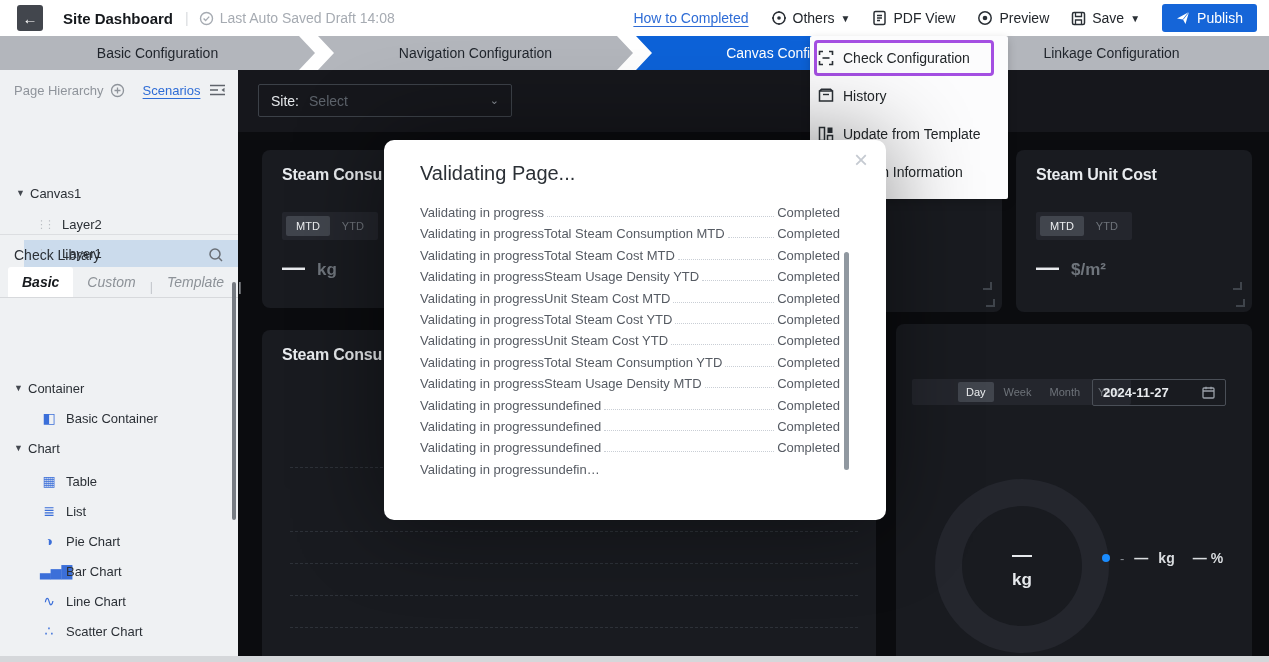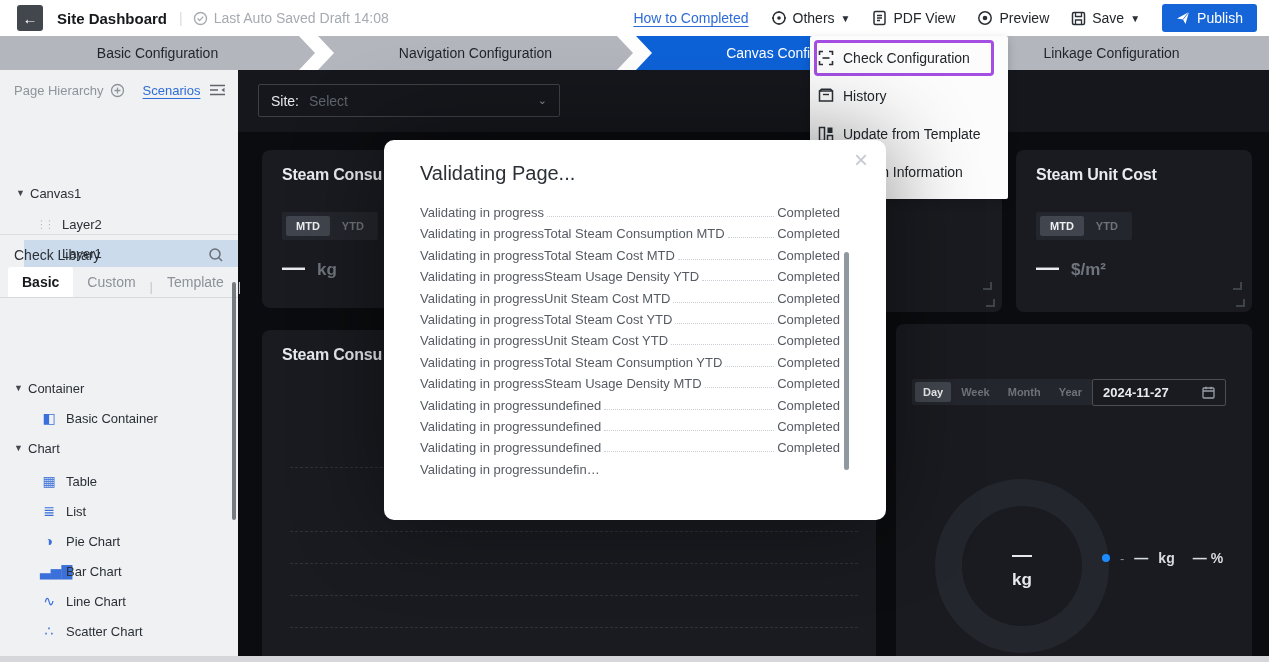--- a/index.html
+++ b/index.html
@@ -7,21 +7,21 @@
   .screen {
     position: relative; width: 1269px; height: 662px; overflow: hidden;
     background:#0b0c0f; font-family:"Liberation Sans", sans-serif;
     -webkit-font-smoothing: antialiased;
   }
   
   .topbar { position:absolute; left:0; top:0; width:1269px; height:36px; background:#ffffff;
     display:flex; align-items:center; z-index:30; }
   .backbtn { width:26px; height:26px; margin-left:17px; background:#42464d; border-radius:3px;
     color:#fff; display:flex; align-items:center; justify-content:center; font-size:15px; cursor:pointer; }
-  .apptitle { font-size:15px; font-weight:bold; color:#15181c; margin-left:14px; }
+  .apptitle { font-size:15px; font-weight:bold; color:#15181c; margin-left:20px; }
   .tb-sep { color:#d9dbde; margin:0 10px 0 12px; font-size:14px; }
   .autosave { display:flex; align-items:center; gap:6px; color:#a6abb2; font-size:14px; }
   .tb-right { margin-left:auto; display:flex; align-items:center; gap:22px; padding-right:12px; }
   .tb-link { color:#2e6cd6; font-size:14px; text-decoration:underline; text-underline-offset:3px; cursor:pointer; }
   .tb-item { display:flex; align-items:center; gap:6px; font-size:14px; color:#23272c; cursor:pointer; }
   .caret { font-size:10px; color:#2b3036; }
   .publish { background:#1565d8; color:#fff; border:none; border-radius:3px; height:28px; padding:0 14px;
     font-size:14px; display:flex; align-items:center; gap:7px; cursor:pointer; font-family:inherit; }
   .ticon svg { display:block; }
   
@@ -44,42 +44,42 @@
   .tree-row { position:absolute; left:0; width:238px; height:26px; display:flex; align-items:center; cursor:pointer; }
   .tree-caret { width:14px; margin-left:16px; color:#43484f; font-size:9px; }
   .drag { margin-left:36px; color:#b9bdc3; font-size:11px; letter-spacing:-3px; width:20px; }
   .layer-label { margin-left:6px; }
   .row-selected { position:absolute; left:24px; top:170px; width:214px; height:27px; background:#cbdbec; }
   .sb-divider { position:absolute; left:0; top:164px; width:238px; border-top:1px solid #dcdee1; }
   .wl-head { position:absolute; left:0; top:172px; width:238px; height:26px; display:flex; align-items:center; padding:0 14px; }
   .wl-title { font-size:14px; color:#2b3036; }
   .wl-search { margin-left:auto; cursor:pointer; display:flex; }
   .wl-tabs { position:absolute; left:0; top:196px; width:238px; height:32px; display:flex; align-items:flex-end;
-    border-bottom:1px solid #d7d9dc; }
+    border-bottom:1px solid #d7d9dc;font-style:italic; }
   .libtab { padding:7px 14px; color:#8d9298; font-size:14px; cursor:pointer; }
   .libtab.active { background:#ffffff; color:#16191d; font-weight:bold; border-radius:3px 3px 0 0; margin-left:8px; }
   .libsep { color:#c3c7cc; align-self:center; margin-top:10px; }
   .group-row { position:absolute; left:0; width:238px; height:24px; display:flex; align-items:center; cursor:pointer; }
   .witems { position:absolute; left:0; width:238px; }
   .witem { height:30px; display:flex; align-items:center; cursor:pointer; }
   .wicon { width:18px; margin-left:40px; color:#3b6fd9; font-size:14px; text-align:center; line-height:1; }
   .wlabel { margin-left:8px; color:#2b3036; }
   .sb-scroll { position:absolute; right:2px; top:212px; width:4px; height:238px; background:#767b82; border-radius:2px; cursor:pointer; }
   
   .canvas { position:absolute; left:238px; top:70px; width:1031px; height:586px; background:#0b0c0f; }
   .canvas-head { position:absolute; left:0; top:0; width:1031px; height:62px; background:#16171c; }
-  .site-select { position:absolute; left:20px; top:14px; width:302px; height:33px; border:1px solid #3c4148;
+  .site-select { position:absolute; left:20px; top:14px; width:254px; height:33px; border:1px solid #3c4148;
     border-radius:2px; display:flex; align-items:center; padding:4px 12px; cursor:pointer; }
   .site-label { color:#e6e9ec; font-size:14px; }
   .site-ph { color:#5d636b; font-size:14px; margin-left:10px; }
   .site-caret { margin-left:auto; color:#8a9098; font-size:11px; }
   .card { position:absolute; background:#191b20; border-radius:8px; }
   .card-title { position:absolute; left:20px; top:16px; font-size:16px; font-weight:bold; color:#e9ecef; letter-spacing:-0.2px; white-space:nowrap; }
   .chipgroup { position:absolute; display:inline-flex; background:#24262d; border-radius:2px; padding:4px; gap:2px; }
-  .chip { font-size:11px; font-weight:bold; color:#6e737a; padding:4px 10px; border-radius:2px; cursor:pointer; white-space:nowrap; }
+  .chip { font-size:11px; font-weight:normal; color:#6e737a; padding:4px 10px; border-radius:2px; cursor:pointer; white-space:nowrap; }
   .chip.active { background:#41454d; color:#eef0f2; }
   .valrow { position:absolute; display:flex; align-items:baseline; gap:12px; }
   .val-dash { font-size:23px; font-weight:bold; color:#e9ebee; }
   .val-unit { font-size:17px; font-weight:bold; color:#6f757c; }
   .cmark { position:absolute; width:9px; height:8px; border-right:2px solid #3f444b; border-bottom:2px solid #3f444b; }
   .gl { position:absolute; left:28px; right:18px; border-top:1px dashed #2d3138; height:0; }
   .datebox { position:absolute; border:1px solid #4a4f57; border-radius:2px; display:flex; align-items:center;
     padding:0 10px; cursor:pointer; }
   .dateval { color:#e8ebee; font-size:13px; font-weight:bold;text-align:right; }
   .datebox .ticon { margin-left:auto; }
@@ -343,21 +343,21 @@
       <div class="card-title">Steam Consu</div>
       <div class="gl" style="top:137px;"></div>
       <div class="gl" style="top:201px;"></div>
       <div class="gl" style="top:233px;"></div>
       <div class="gl" style="top:265px;"></div>
       <div class="gl" style="top:297px;"></div>
     </div>
 
     <div class="card" style="left:658px; top:254px; width:356px; height:332px; border-radius:8px 8px 0 0;">
       <div class="chipgroup" style="left:16px; top:55px; padding:3px;">
-          <span class="chip active" style="padding:4px 8px;">Day</span>
+          <span class="chip active" style="padding:4px 8px;margin-left:43px;">Day</span>
           <span class="chip" style="padding:4px 8px;">Week</span>
           <span class="chip" style="padding:4px 8px;">Month</span>
           <span class="chip" style="padding:4px 8px;">Year</span>
         </div>
       <div class="datebox" style="left:196px; top:55px; width:134px; height:27px;">
         <span class="dateval">2024-11-27</span>
         <span class="ticon">
           <svg width="13" height="13" viewBox="0 0 13 13">
               <rect x="1" y="2" width="11" height="10" rx="1" fill="none" stroke="#9aa0a8" stroke-width="1.3"></rect>
               <path d="M1 5h11M4 0.8v2.5M9 0.8v2.5" stroke="#9aa0a8" stroke-width="1.3"></path>

